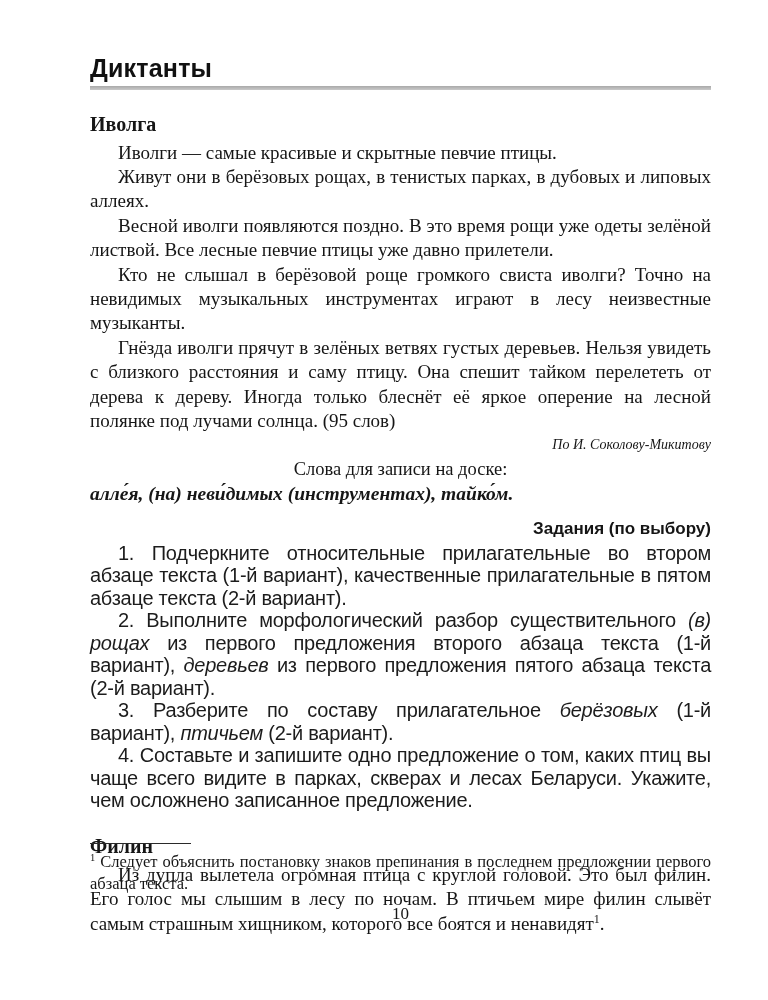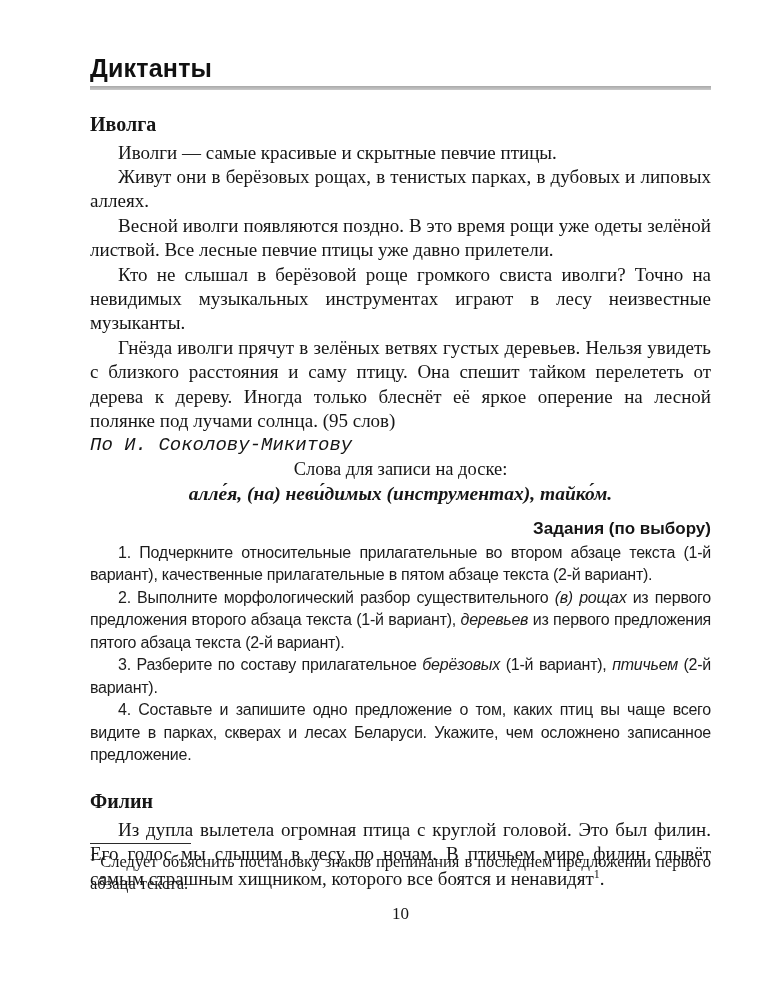--- a/index.html
+++ b/index.html
@@ -39,52 +39,52 @@
     margin: 23px 0 5px 0;
   }
   .dict-text p {
     font-family: "Liberation Serif", "DejaVu Serif", serif;
     font-size: 19px;
     line-height: 24.4px;
     text-align: justify;
     text-indent: 28px;
   }
   .attribution {
-    font-family: Liberation Mono, monospace;
+    font-family: Liberation Serif, serif;
     font-style: italic;
-    font-size: 19px;
+    font-size: 14px;
     line-height: 24.4px;
-    text-align: left;
+    text-align: right;
   }
   .board-label {
     font-family: Liberation Serif, serif;
     font-size: 18.5px;
     line-height: 23px;
     text-align: center;
   }
   .board-words {
     font-family: "Liberation Serif", "DejaVu Serif", serif;
     font-weight: bold;
     font-style: italic;
     font-size: 19.5px;
     line-height: 26px;
-    text-align: center;
+    text-align: left;
   }
   
   .tasks-heading {
     font-family: "Liberation Sans", "DejaVu Sans", sans-serif;
     font-weight: bold;
     font-size: 17px;
     margin: 12px 0 3px 28px;
     color: #151515;
     text-align: right;
   }
   .tasks p {
     font-family: "Liberation Sans", "DejaVu Sans", sans-serif;
-    font-size: 16px;
+    font-size: 20px;
     line-height: 22.5px;
     letter-spacing: -0.25px;
     text-align: justify;
     text-indent: 28px;
     color: #1c1c1c;
   }
   .tasks .it { font-style: italic; }
   .dict-text sup {
     font-size: 12px;
     line-height: 0;

